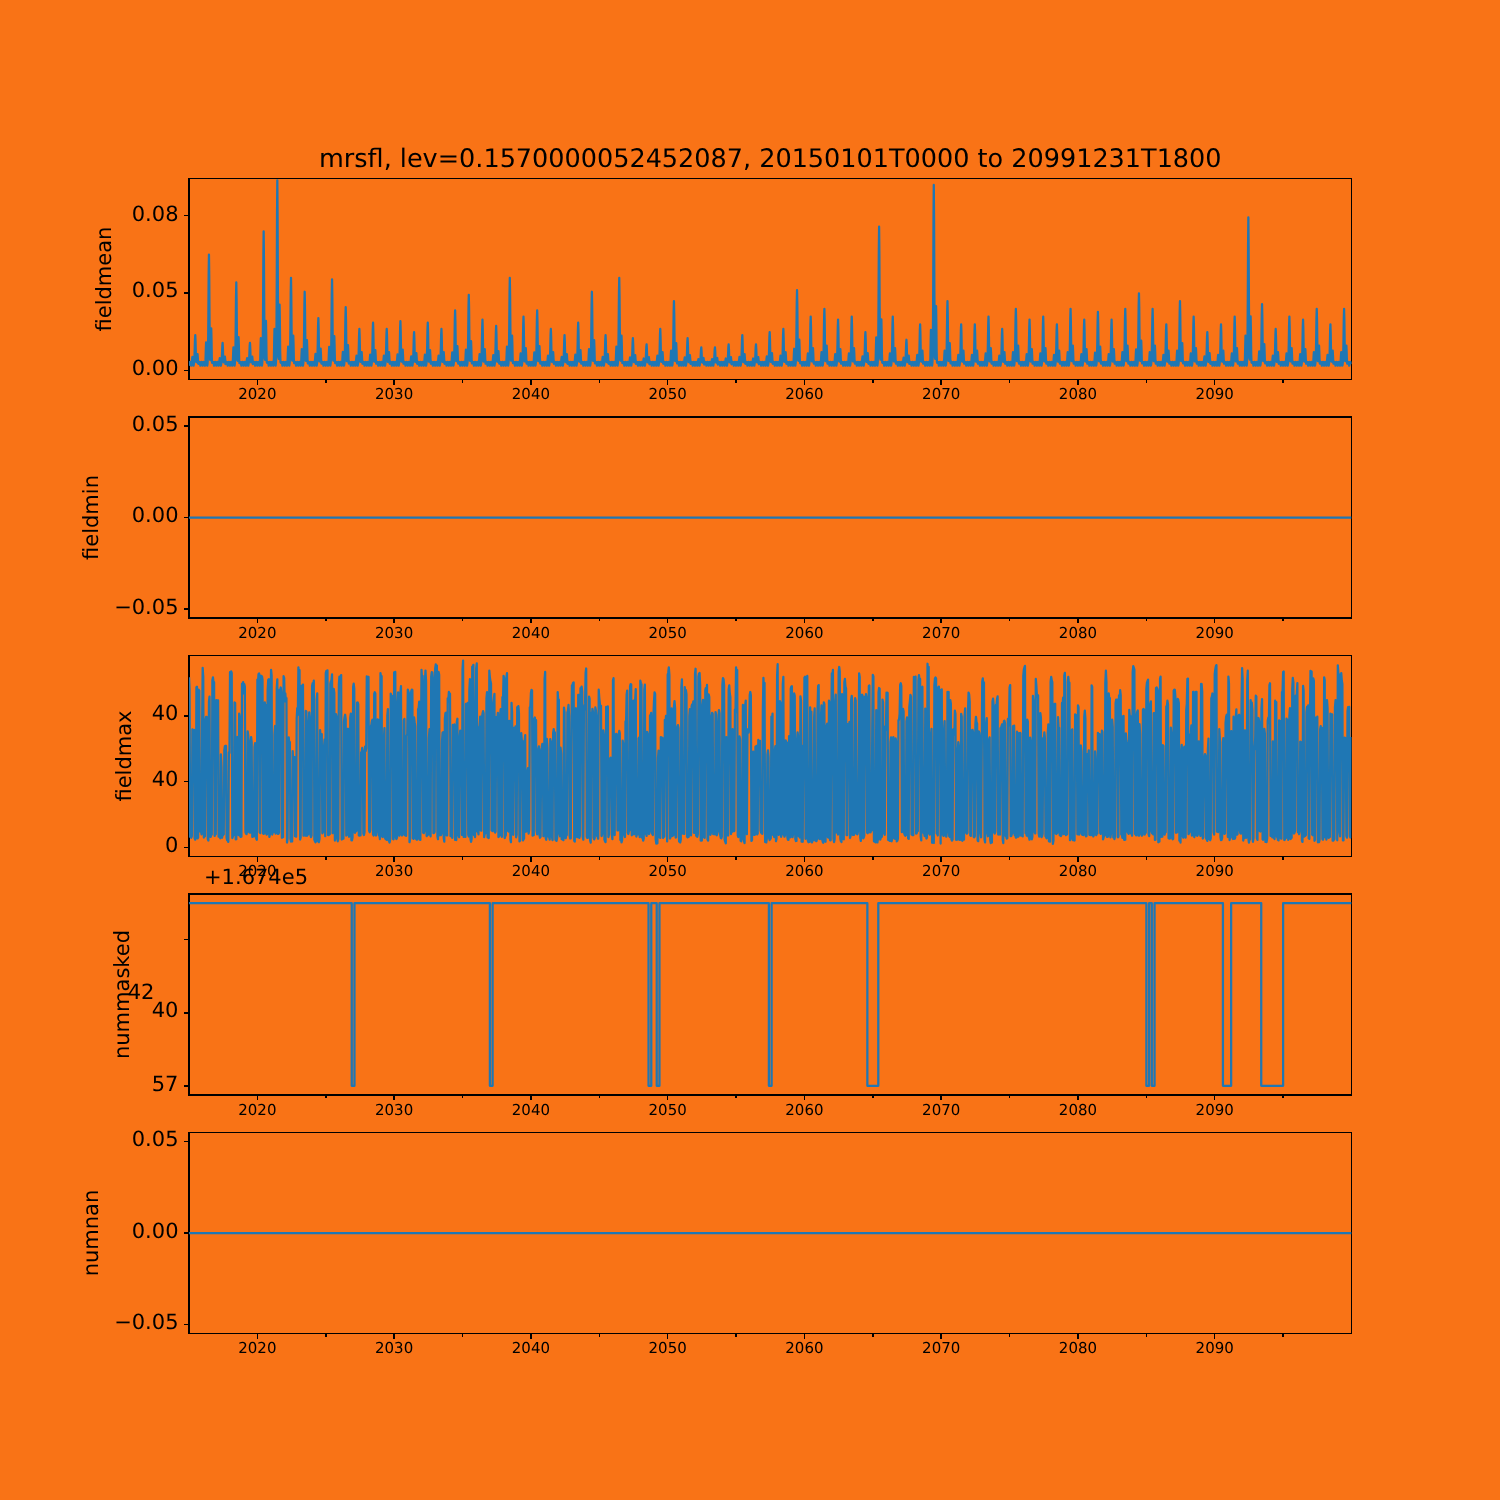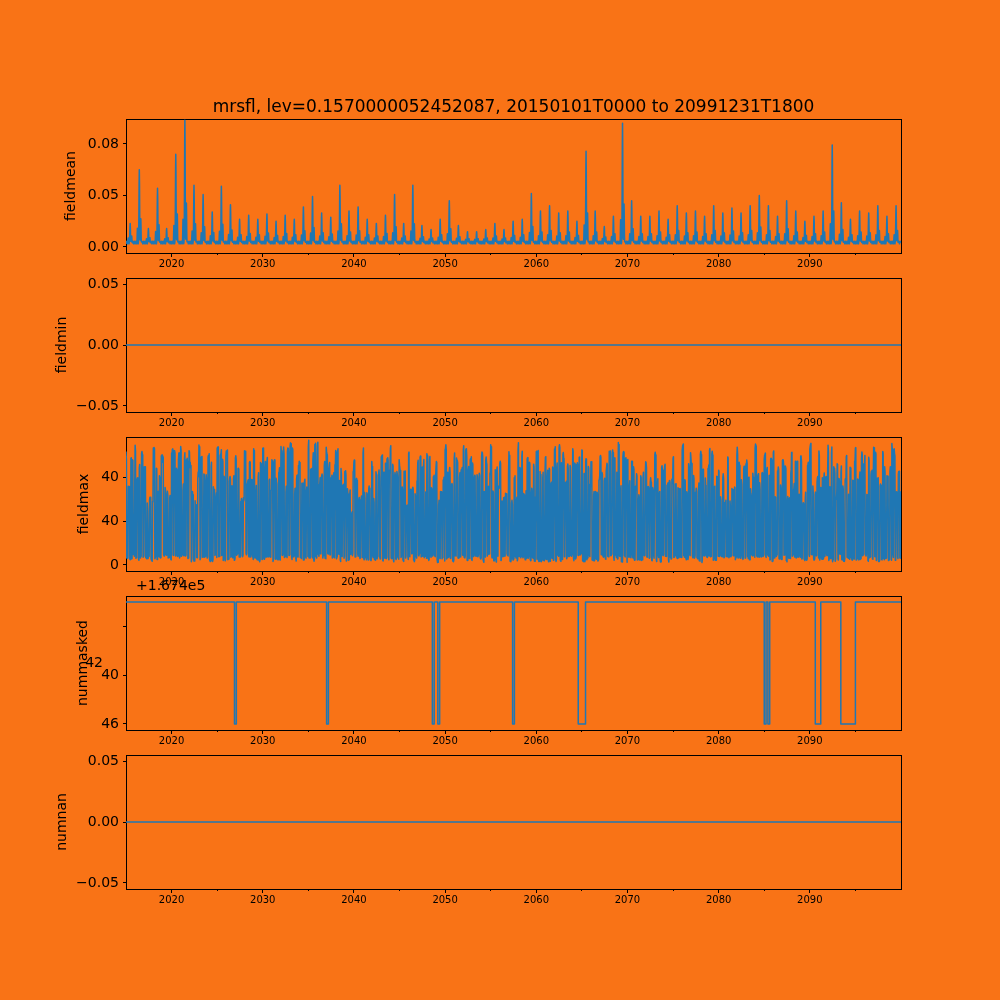--- a/index.html
+++ b/index.html
@@ -187,21 +187,21 @@
       <div class="ytick" style="left: 59px; top: 512.078px;">40</div>
       <div class="ytick" style="left: 59px; top: 468.288px;">40</div>
       <div class="xtick" style="left: 171.588px; top: 735px;">2020</div>
       <div class="xtick" style="left: 262.765px; top: 735px;">2030</div>
       <div class="xtick" style="left: 353.941px; top: 735px;">2040</div>
       <div class="xtick" style="left: 445.118px; top: 735px;">2050</div>
       <div class="xtick" style="left: 536.294px; top: 735px;">2060</div>
       <div class="xtick" style="left: 627.471px; top: 735px;">2070</div>
       <div class="xtick" style="left: 718.647px; top: 735px;">2080</div>
       <div class="xtick" style="left: 809.824px; top: 735px;">2090</div>
-      <div class="ytick" style="left: 59px; top: 714.909px;">46</div>
+      <div class="ytick" style="left: 59px; top: 714.909px;">57</div>
       <div class="ytick" style="left: 59px; top: 666.182px;">40</div>
       <div class="ytick" style="left: 43px; top: 617.455px; margin-top: 37px;">42</div>
       <div class="xtick" style="left: 171.588px; top: 894px;">2020</div>
       <div class="xtick" style="left: 262.765px; top: 894px;">2030</div>
       <div class="xtick" style="left: 353.941px; top: 894px;">2040</div>
       <div class="xtick" style="left: 445.118px; top: 894px;">2050</div>
       <div class="xtick" style="left: 536.294px; top: 894px;">2060</div>
       <div class="xtick" style="left: 627.471px; top: 894px;">2070</div>
       <div class="xtick" style="left: 718.647px; top: 894px;">2080</div>
       <div class="xtick" style="left: 809.824px; top: 894px;">2090</div>

